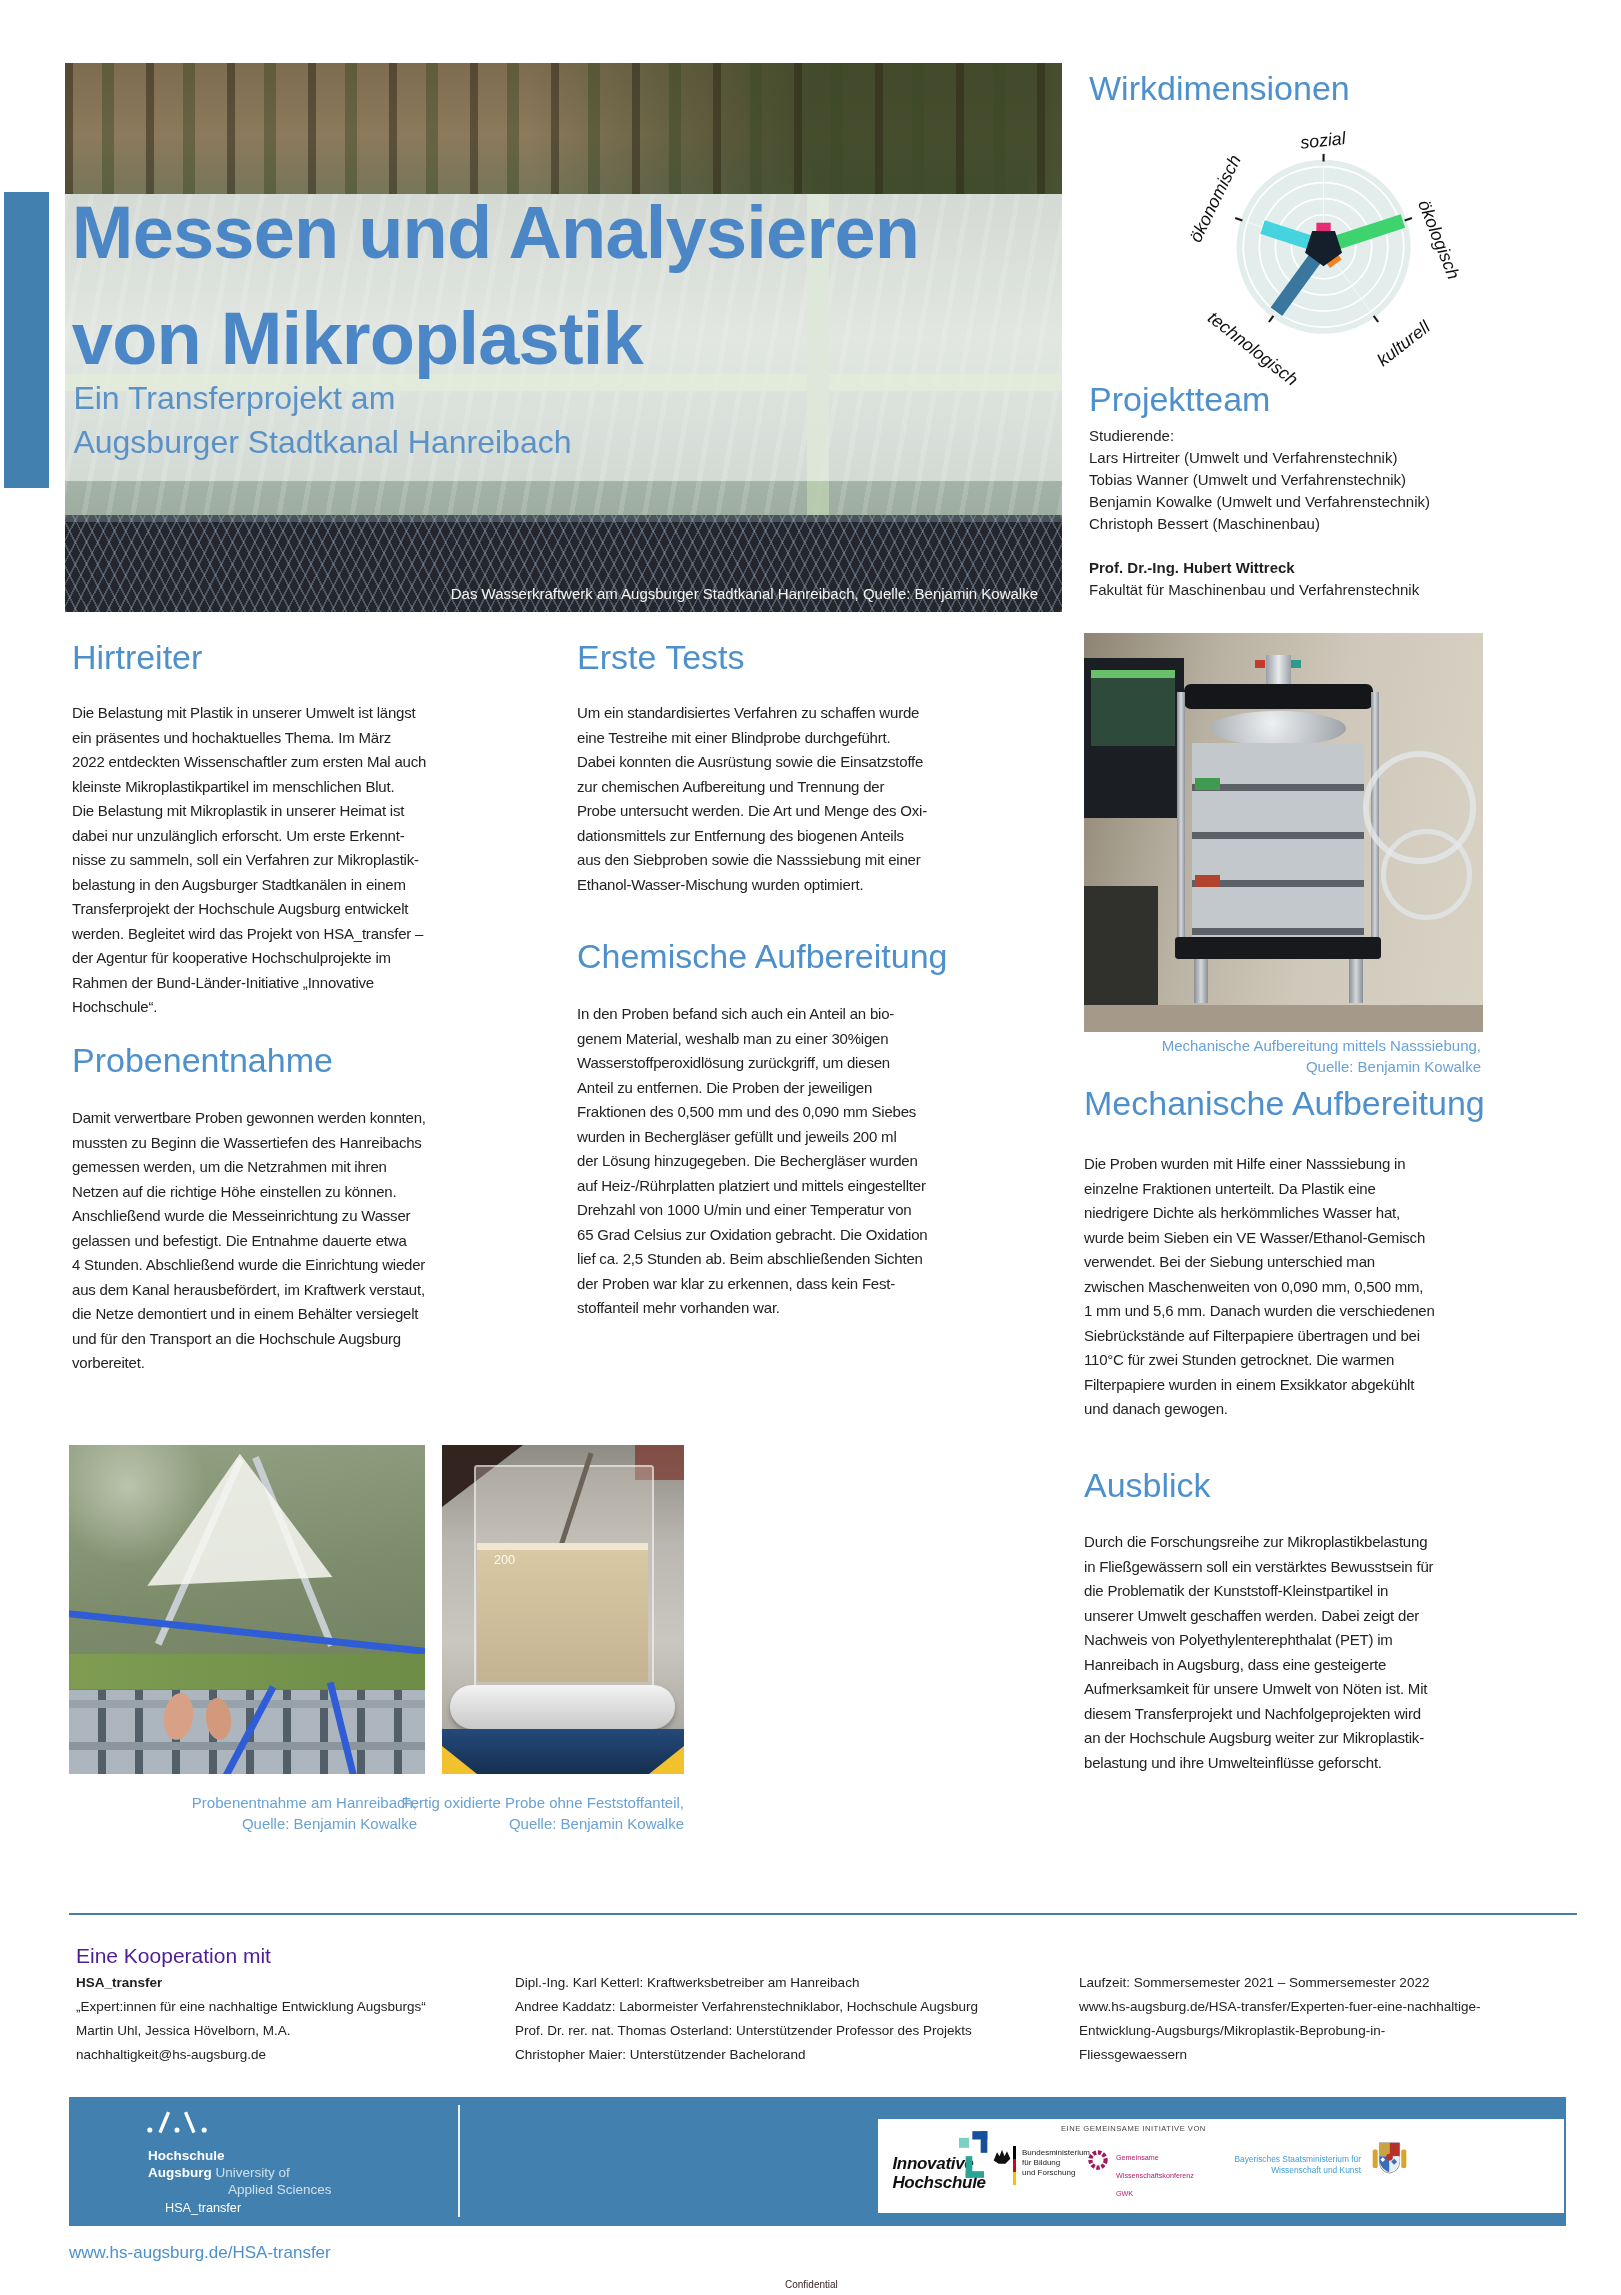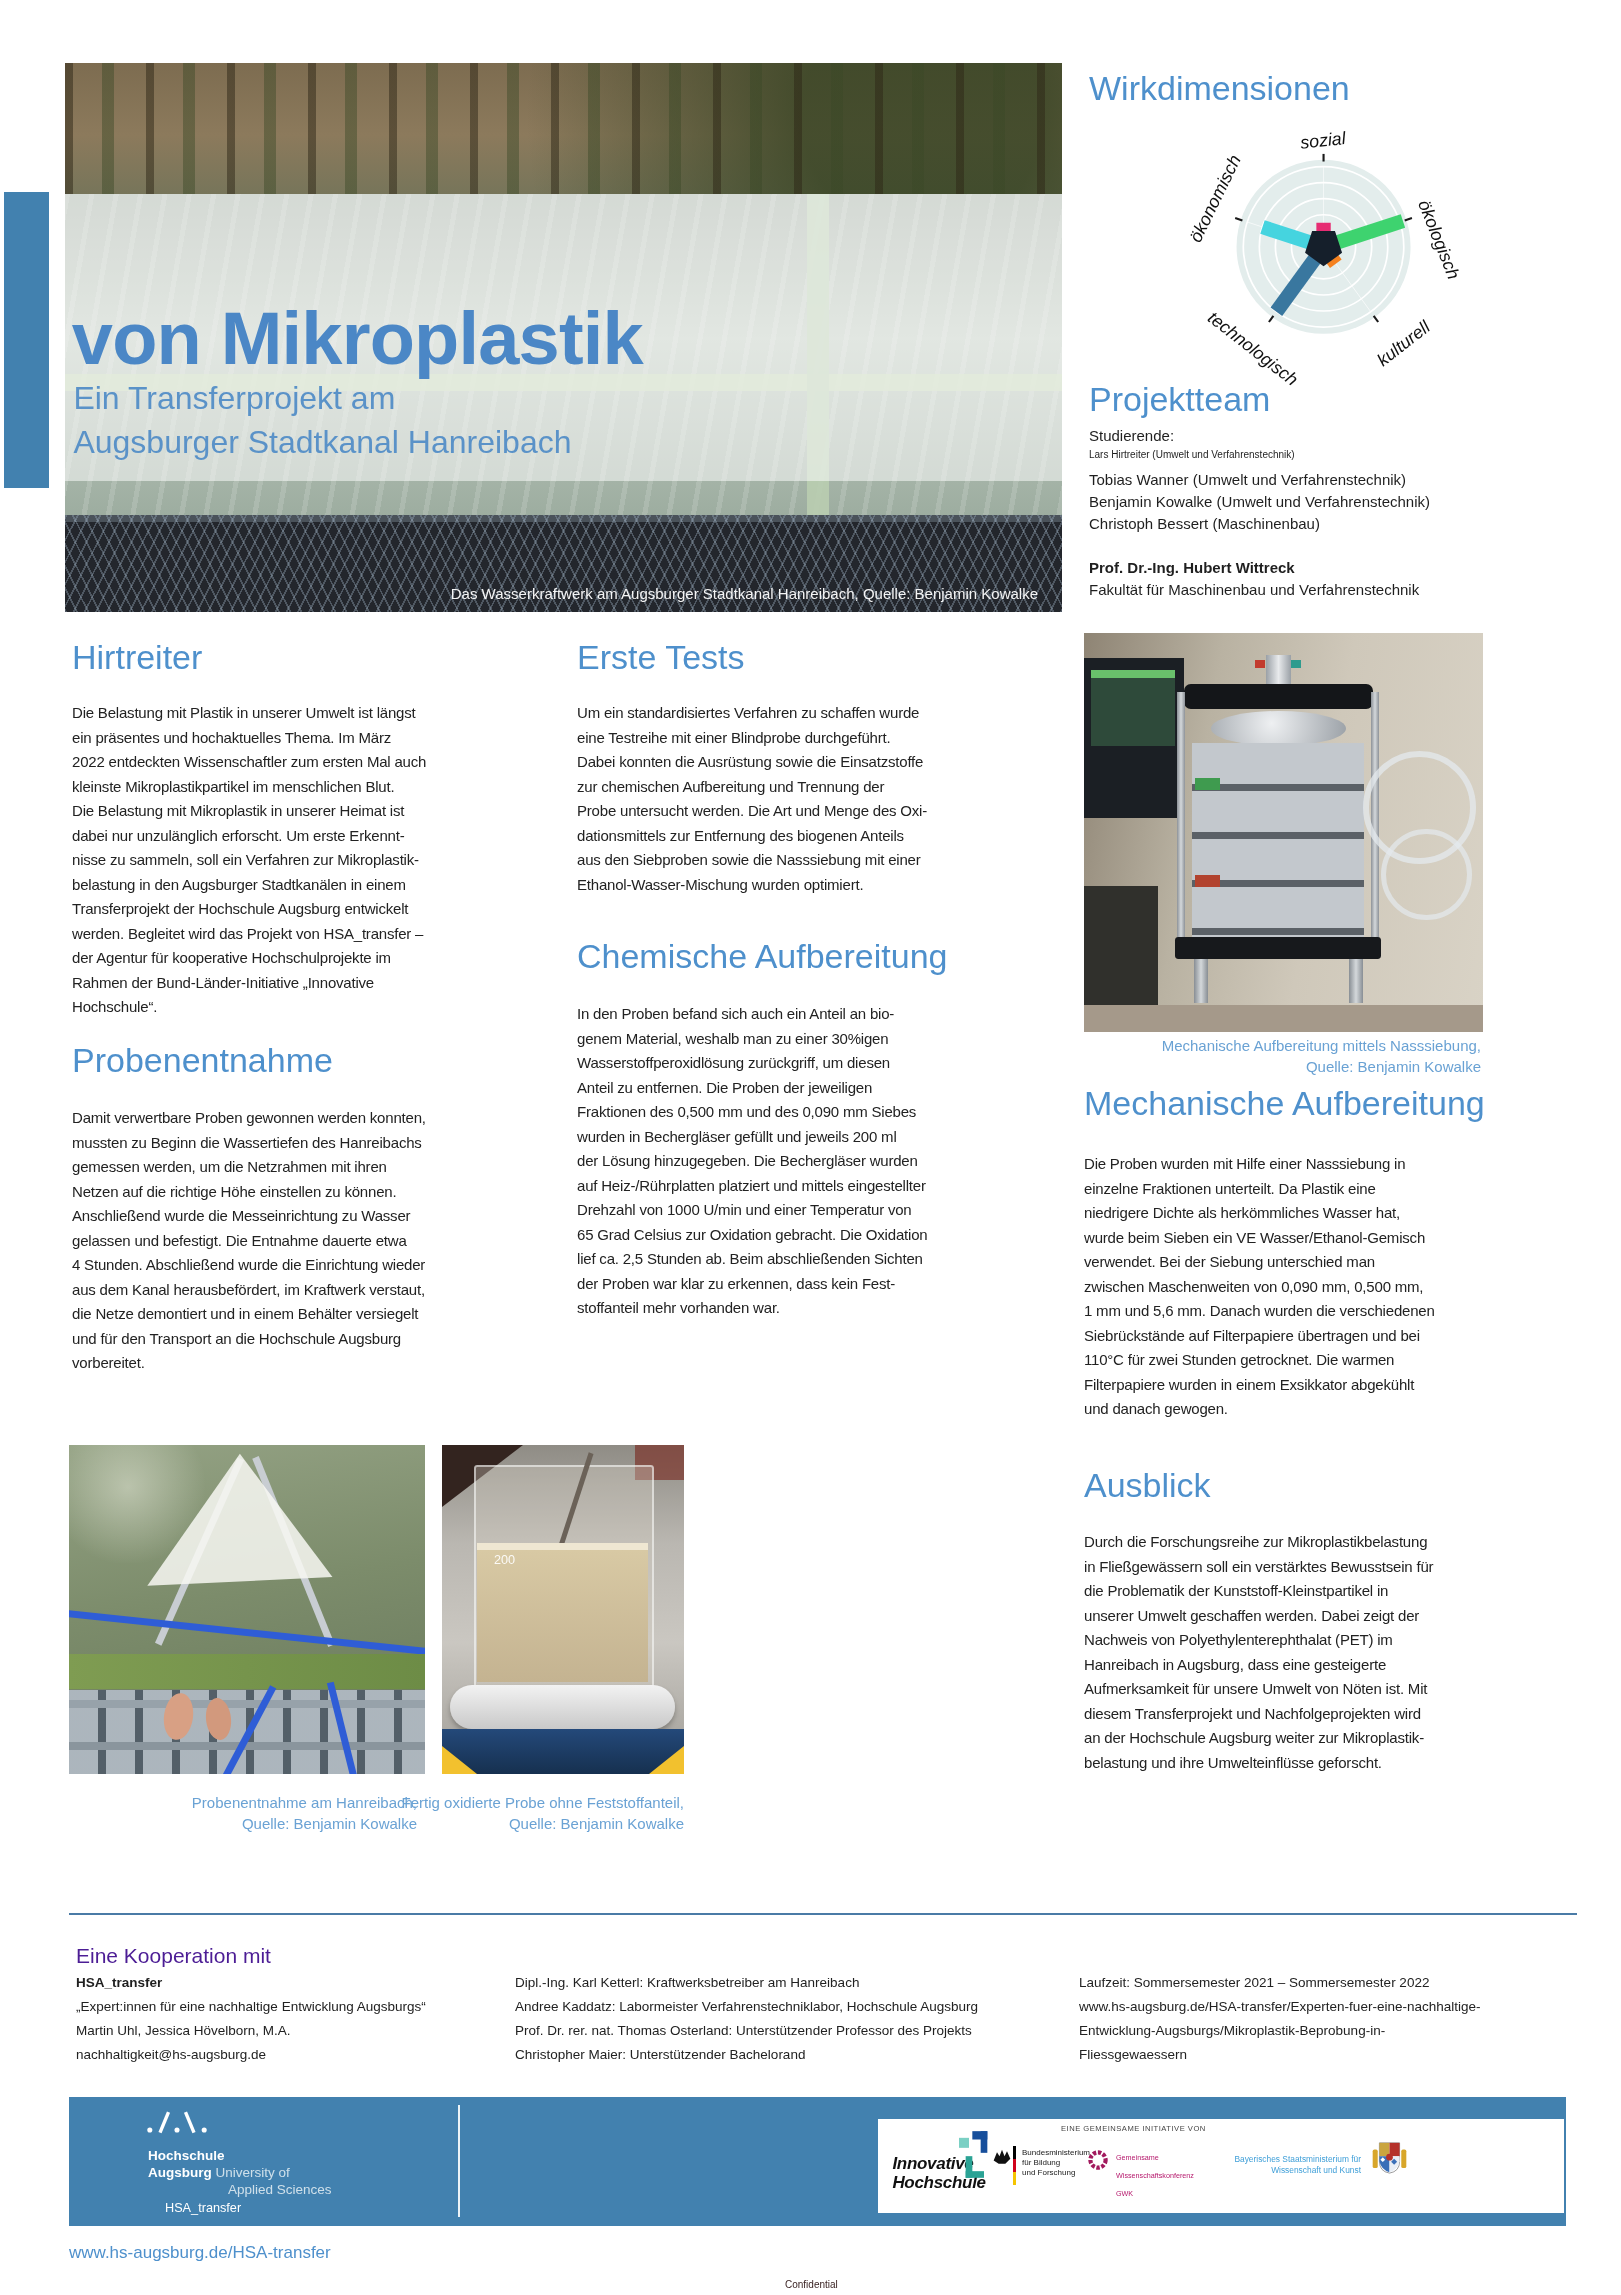--- a/index.html
+++ b/index.html
@@ -55,20 +55,21 @@
 
   <div class="abs" style="left:4.2px;top:192px;width:45px;height:296px;background:#4281af;"></div>
 
   <div class="abs hero">
     <div class="abs hero-trees"></div>
     <div class="abs hero-water"></div>
     <div class="abs hero-rail"></div>
     <div class="abs hero-post"></div>
     <div class="abs hero-grate"></div>
     <div class="abs hero-overlay"></div>
+    <div class="abs hero-title" style="left:6.8px;top:133px;">Messen und Analysieren</div>
     <div class="abs hero-title" style="left:6.8px;top:239px;">von Mikroplastik</div>
     <div class="abs hero-sub" style="left:8.4px;top:319px;">Ein Transferprojekt am</div>
     <div class="abs hero-sub" style="left:8.4px;top:363px;">Augsburger Stadtkanal Hanreibach</div>
     <div class="abs hero-cap" style="right:24px;top:522px;">Das Wasserkraftwerk am Augsburger Stadtkanal Hanreibach, Quelle: Benjamin Kowalke</div>
   </div>
 
   <div class="abs h2" style="left:1089px;top:71px;">Wirkdimensionen</div>
   <svg class="abs" style="left:1146px;top:99px;" width="372" height="321" viewBox="0 0 440 380">
       <circle cx="210" cy="175" r="103" fill="#e3edec"></circle>
       <circle cx="210" cy="175" r="19" fill="none" stroke="#ffffff" stroke-width="2"></circle>
@@ -104,21 +105,21 @@
       <polygon points="210.0,198.0 188.1,182.1 196.5,156.4 223.5,156.4 231.9,182.1" fill="#151f2b"></polygon>
       <text transform="translate(210,56) rotate(-6)" text-anchor="middle" fill="#101010" font-style="italic" font-size="21" font-family="&quot;Liberation Sans&quot;,&quot;DejaVu Sans&quot;,sans-serif">sozial</text>
       <text transform="translate(340,169) rotate(68)" text-anchor="middle" fill="#101010" font-style="italic" font-size="21" font-family="&quot;Liberation Sans&quot;,&quot;DejaVu Sans&quot;,sans-serif">ökologisch</text>
       <text transform="translate(309,295) rotate(-38)" text-anchor="middle" fill="#101010" font-style="italic" font-size="21" font-family="&quot;Liberation Sans&quot;,&quot;DejaVu Sans&quot;,sans-serif">kulturell</text>
       <text transform="translate(122,301) rotate(38)" text-anchor="middle" fill="#101010" font-style="italic" font-size="21" font-family="&quot;Liberation Sans&quot;,&quot;DejaVu Sans&quot;,sans-serif">technologisch</text>
       <text transform="translate(88,121) rotate(-64)" text-anchor="middle" fill="#101010" font-style="italic" font-size="21" font-family="&quot;Liberation Sans&quot;,&quot;DejaVu Sans&quot;,sans-serif">ökonomisch</text>
     </svg>
 
   <div class="abs h2" style="left:1089px;top:382px;">Projektteam</div>
   <div class="abs" style="left:1089px;top:427px;font-size:15px;">Studierende:</div>
-  <div class="abs" style="left:1089px;top:449px;font-size:10px;">Lars Hirtreiter (Umwelt und Verfahrenstechnik)</div>
+  <div class="abs" style="left:1089px;top:449px;font-size:15px;">Lars Hirtreiter (Umwelt und Verfahrenstechnik)</div>
   <div class="abs" style="left:1089px;top:471px;font-size:15px;">Tobias Wanner (Umwelt und Verfahrenstechnik)</div>
   <div class="abs" style="left:1089px;top:493px;font-size:15px;">Benjamin Kowalke (Umwelt und Verfahrenstechnik)</div>
   <div class="abs" style="left:1089px;top:515px;font-size:15px;">Christoph Bessert (Maschinenbau)</div>
   <div class="abs" style="left:1089px;top:559px;font-size:15px;font-weight:bold;">Prof. Dr.-Ing. Hubert Wittreck</div>
   <div class="abs" style="left:1089px;top:581px;font-size:15px;">Fakultät für Maschinenbau und Verfahrenstechnik</div>
 
   <div class="abs h2" style="left:72px;top:640px;">Hirtreiter</div>
   <div class="abs body-text" style="left:72px;top:701px;">Die Belastung mit Plastik in unserer Umwelt ist längst
 ein präsentes und hochaktuelles Thema. Im März
 2022 entdeckten Wissenschaftler zum ersten Mal auch

